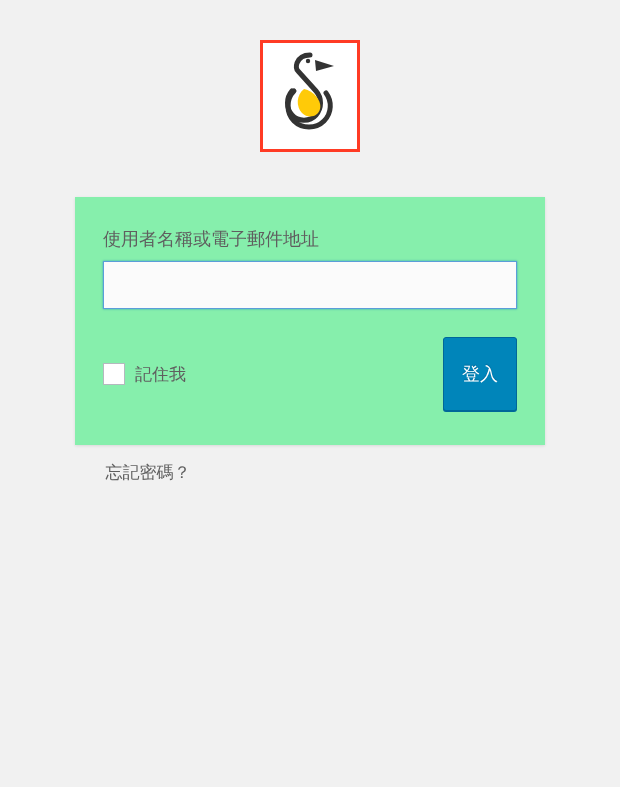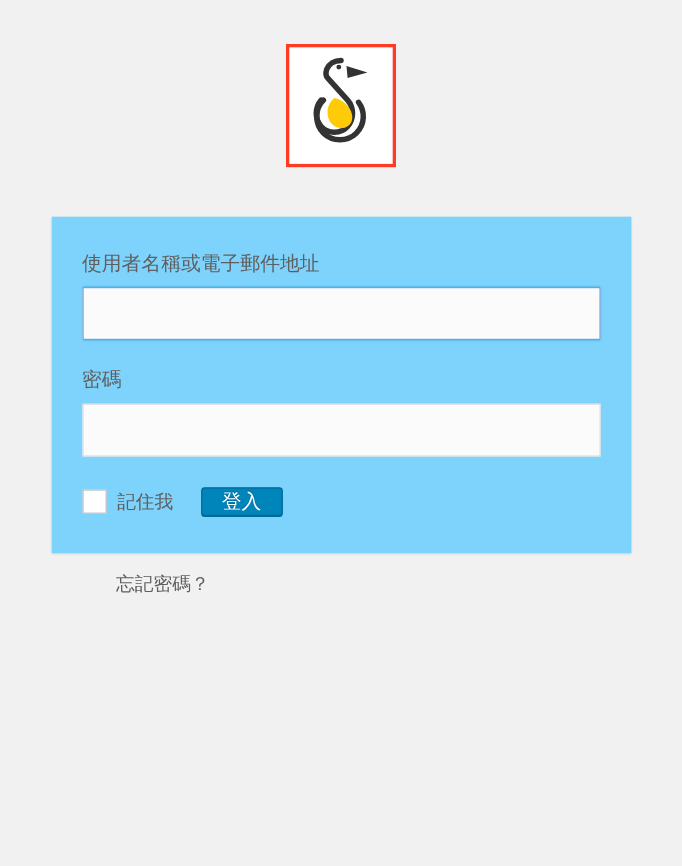--- a/index.html
+++ b/index.html
@@ -24,22 +24,22 @@
       display: flex;
       align-items: center;
       justify-content: center;
       margin-bottom: 45px;
     }
     .logo-wrap svg {
       width: 72px;
       height: 90px;
     }
     .login-form {
-      width: 527px;
-      background: #7dd3fc;
+      width: 470px;
+      background: #86efac;
       box-shadow: 0 1px 3px rgba(0,0,0,0.1);
       padding: 30px 28px 34px 28px;
     }
     .field-label {
       font-size: 18px;
       color: #5f5f5f;
       margin-bottom: 10px;
       display: block;
     }
     .field-group {
@@ -54,21 +54,21 @@
       padding: 6px 10px;
       outline: none;
     }
     .text-input.focused {
       border: 1px solid #5b9dd9;
       box-shadow: 0 0 2px rgba(30,140,190,0.8);
     }
     .form-footer {
       display: flex;
       align-items: center;
-      justify-content: flex-start;
+      justify-content: space-between;
       margin-top: 28px;
       gap: 25px;
     }
     .remember-wrap {
       display: flex;
       align-items: center;
       gap: 10px;
     }
     .checkbox {
       width: 22px;
@@ -79,21 +79,21 @@
     }
     .remember-label {
       font-size: 17px;
       color: #5f5f5f;
     }
     .submit-btn {
       background: #0085ba;
       border: 1px solid #006799;
       color: #fff;
       font-size: 18px;
-      padding: 0 18px;
+      padding: 24px 18px;
       border-radius: 3px;
       cursor: pointer;
       box-shadow: 0 1px 0 #006799;
       text-shadow: 0 -1px 1px #006799;
     }
     .below-form {
       width: 465px;
       padding: 16px 28px 0 28px;
     }
     .below-link {
@@ -124,24 +124,20 @@
       <path d="M 52 42 C 58 50 58 62 50 70 C 42 78 28 78 20 70 C 12 62 12 48 20 40" fill="none" stroke="#333" stroke-width="5" stroke-linecap="round"></path>
     </svg>
   </div>
 
   <form class="login-form">
     <div class="field-group">
       <label class="field-label">使用者名稱或電子郵件地址</label>
       <input type="text" class="text-input focused" style="">
     </div>
 
-    <div class="field-group">
-      <label class="field-label">密碼</label>
-      <input type="password" class="text-input" style="">
-    </div>
 
     <div class="form-footer">
       <div class="remember-wrap">
         <span class="checkbox"></span>
         <span class="remember-label">記住我</span>
       </div>
       <button type="button" class="submit-btn">登入</button>
     </div>
   </form>
 

